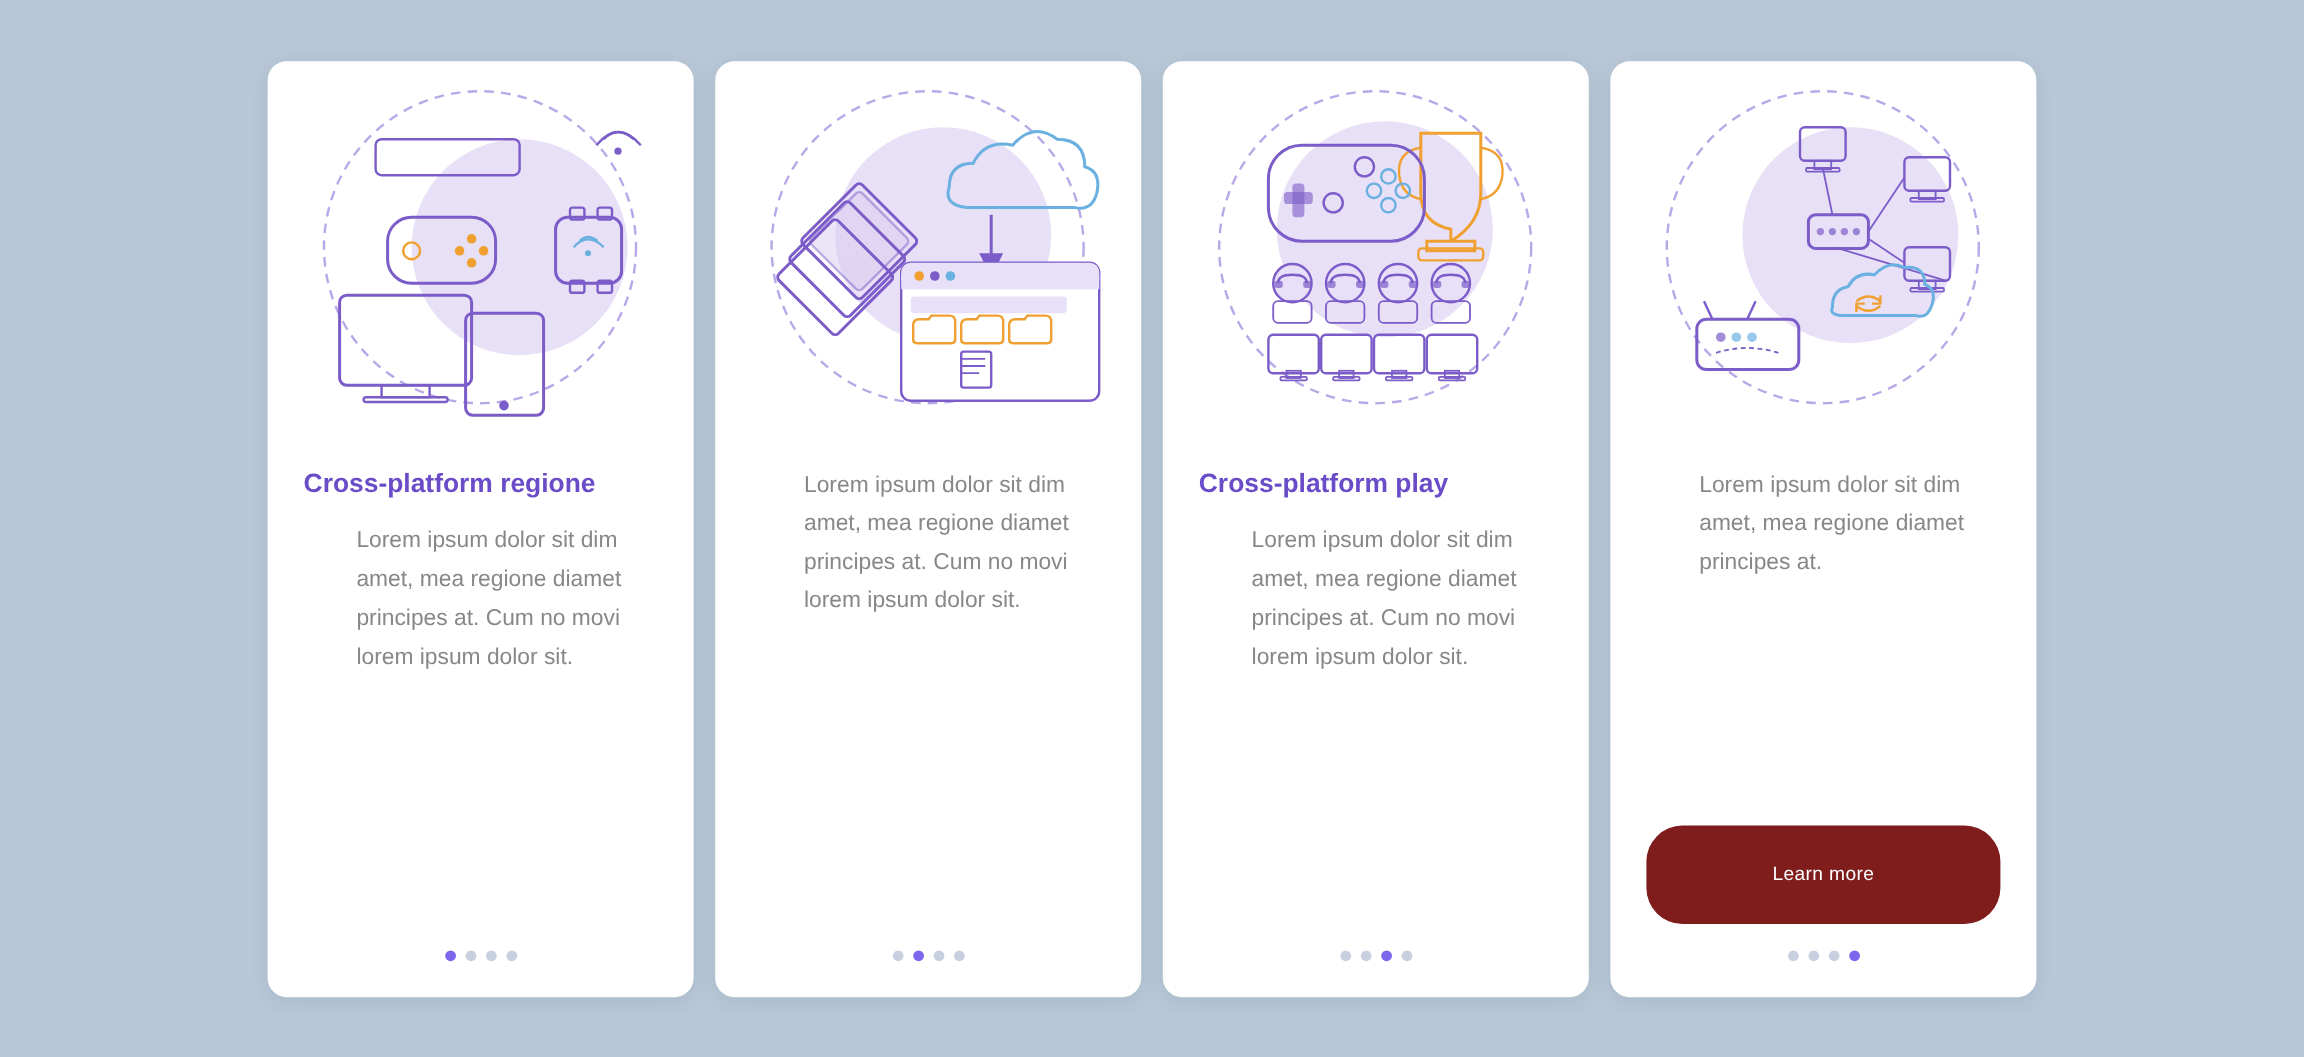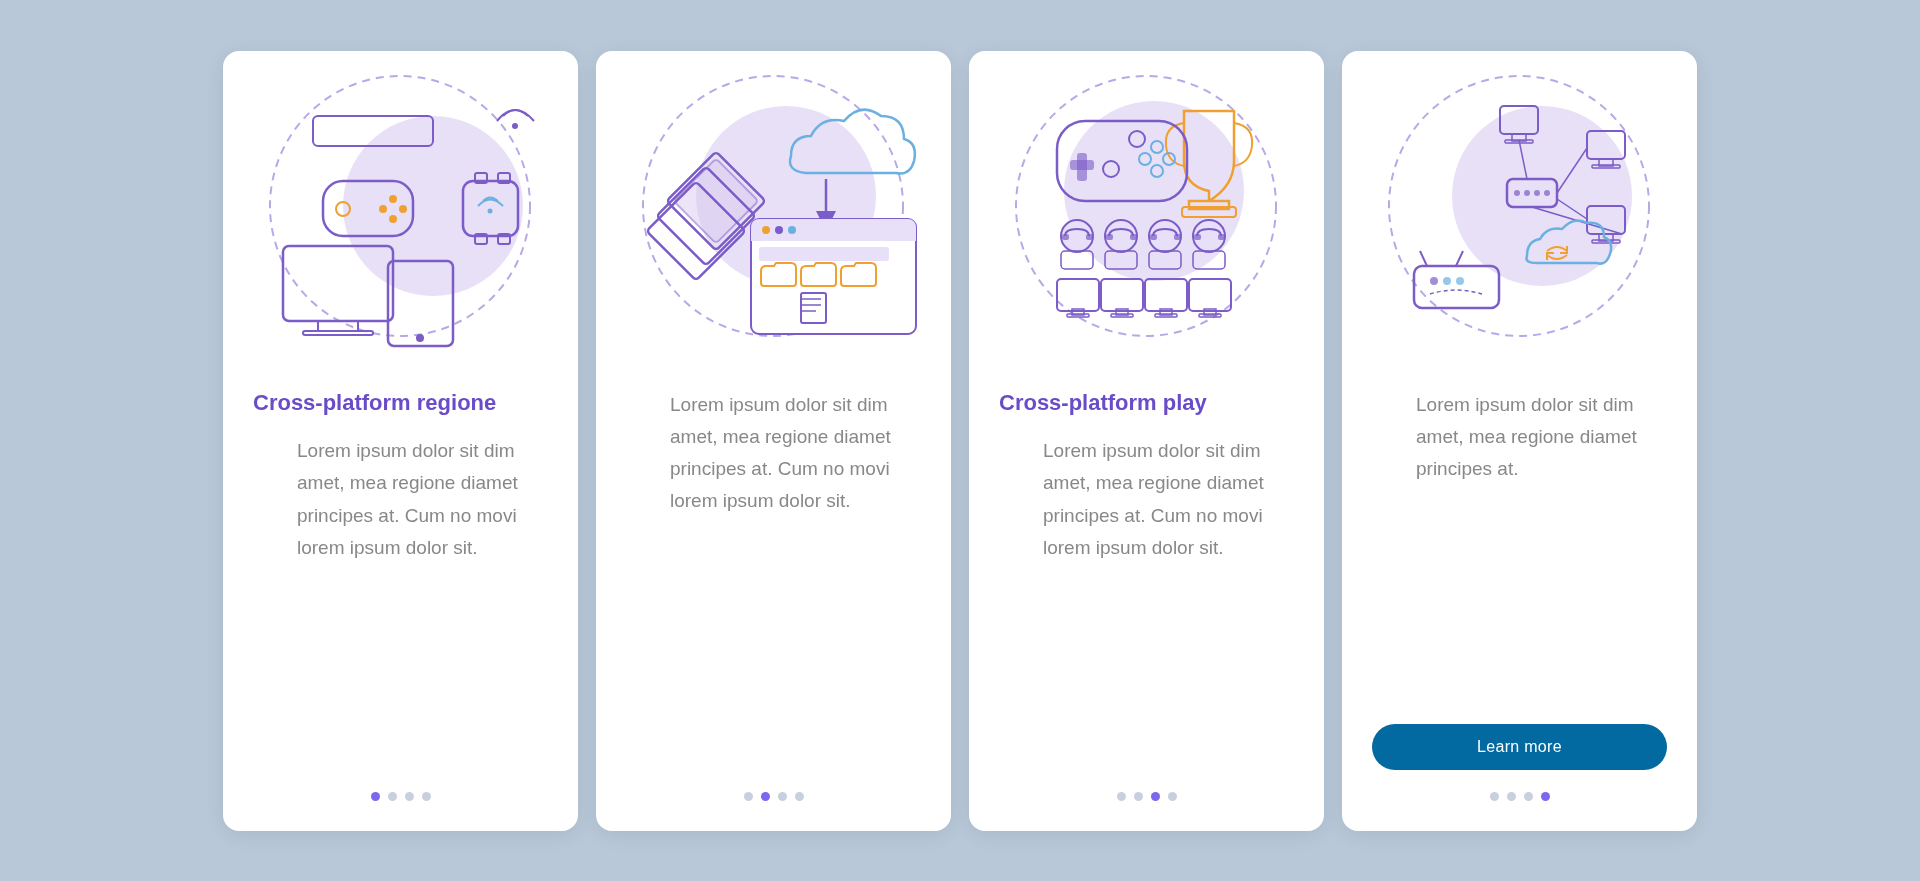--- a/index.html
+++ b/index.html
@@ -87,25 +87,25 @@
       border-radius: 50%;
       background: #c8d0e0;
     }
 
     .dot.active {
       background: #7b68ee;
       width: 9px;
     }
 
     .learn-more-btn {
-      background: #0369a1;
+      background: #7f1d1d;
       color: #fff;
       border: none;
       border-radius: 30px;
-      padding: 14px 0;
+      padding: 32px 0;
       width: 100%;
       font-size: 16px;
       font-weight: 500;
       cursor: pointer;
       margin-top: 22px;
       letter-spacing: 0.3px;
     }
 
     
   </style>

